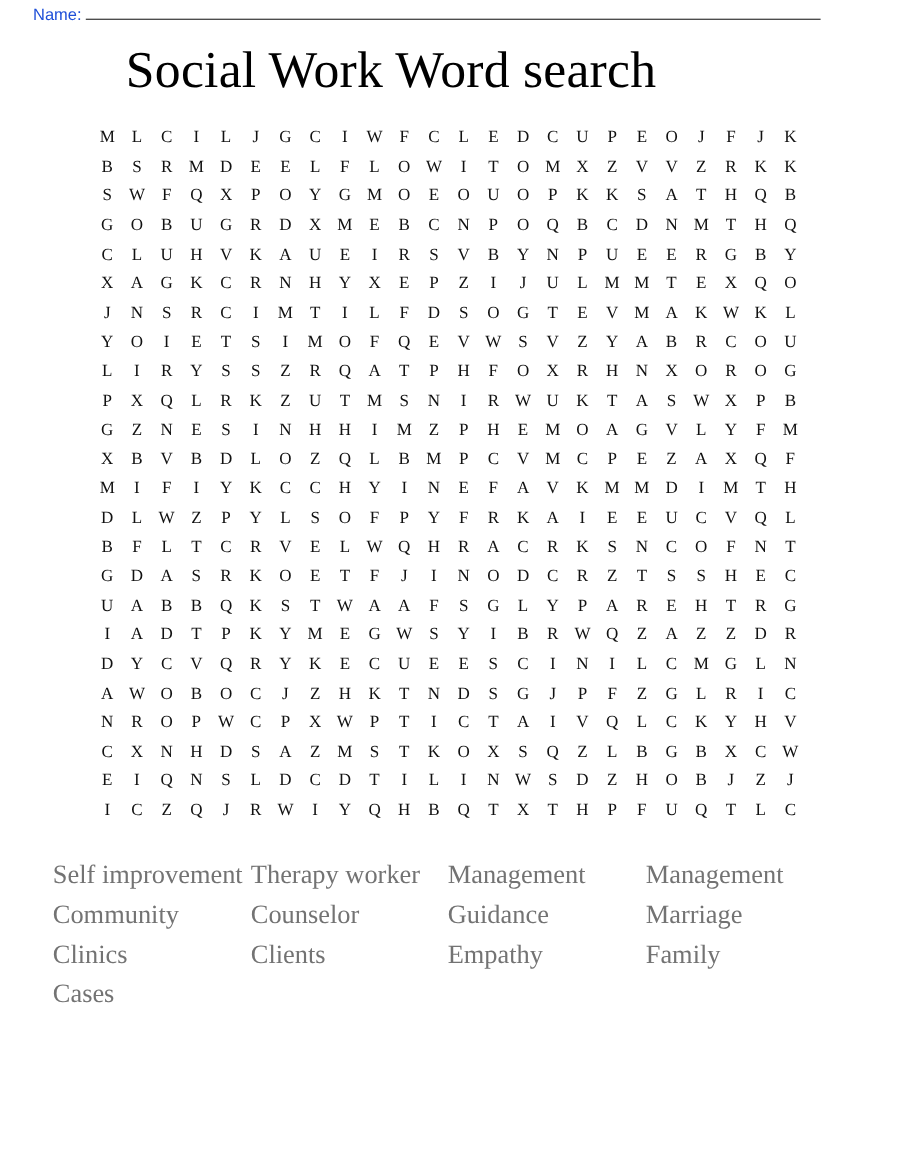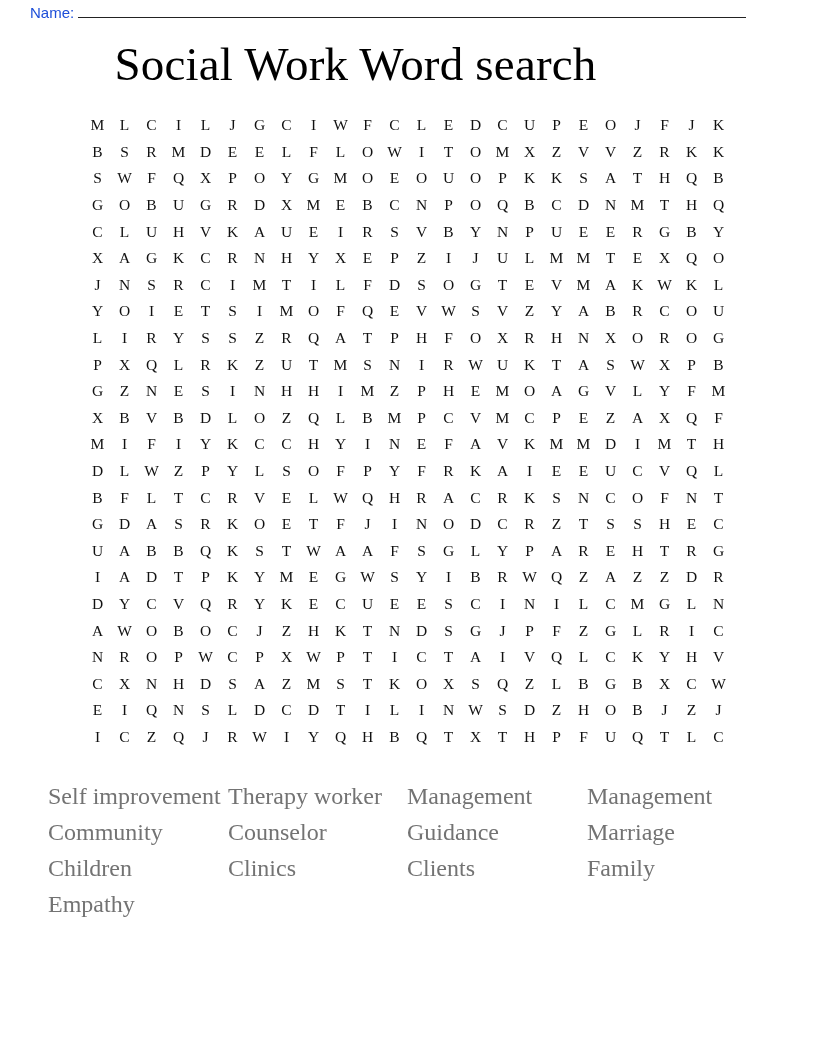--- a/index.html
+++ b/index.html
@@ -735,20 +735,20 @@
 
 <div class="wordlist" id="wordlist">
     <div class="word">Self improvement</div>
     <div class="word">Therapy worker</div>
     <div class="word">Management</div>
     <div class="word">Management</div>
     <div class="word">Community</div>
     <div class="word">Counselor</div>
     <div class="word">Guidance</div>
     <div class="word">Marriage</div>
-    <div class="word">Children</div>
     <div class="word">Clinics</div>
     <div class="word">Clients</div>
+    <div class="word">Empathy</div>
     <div class="word">Family</div>
-    <div class="word">Empathy</div>
+    <div class="word">Cases</div>
     <div class="word empty"></div>
     <div class="word empty"></div>
   </div>
 
 </body></html>

